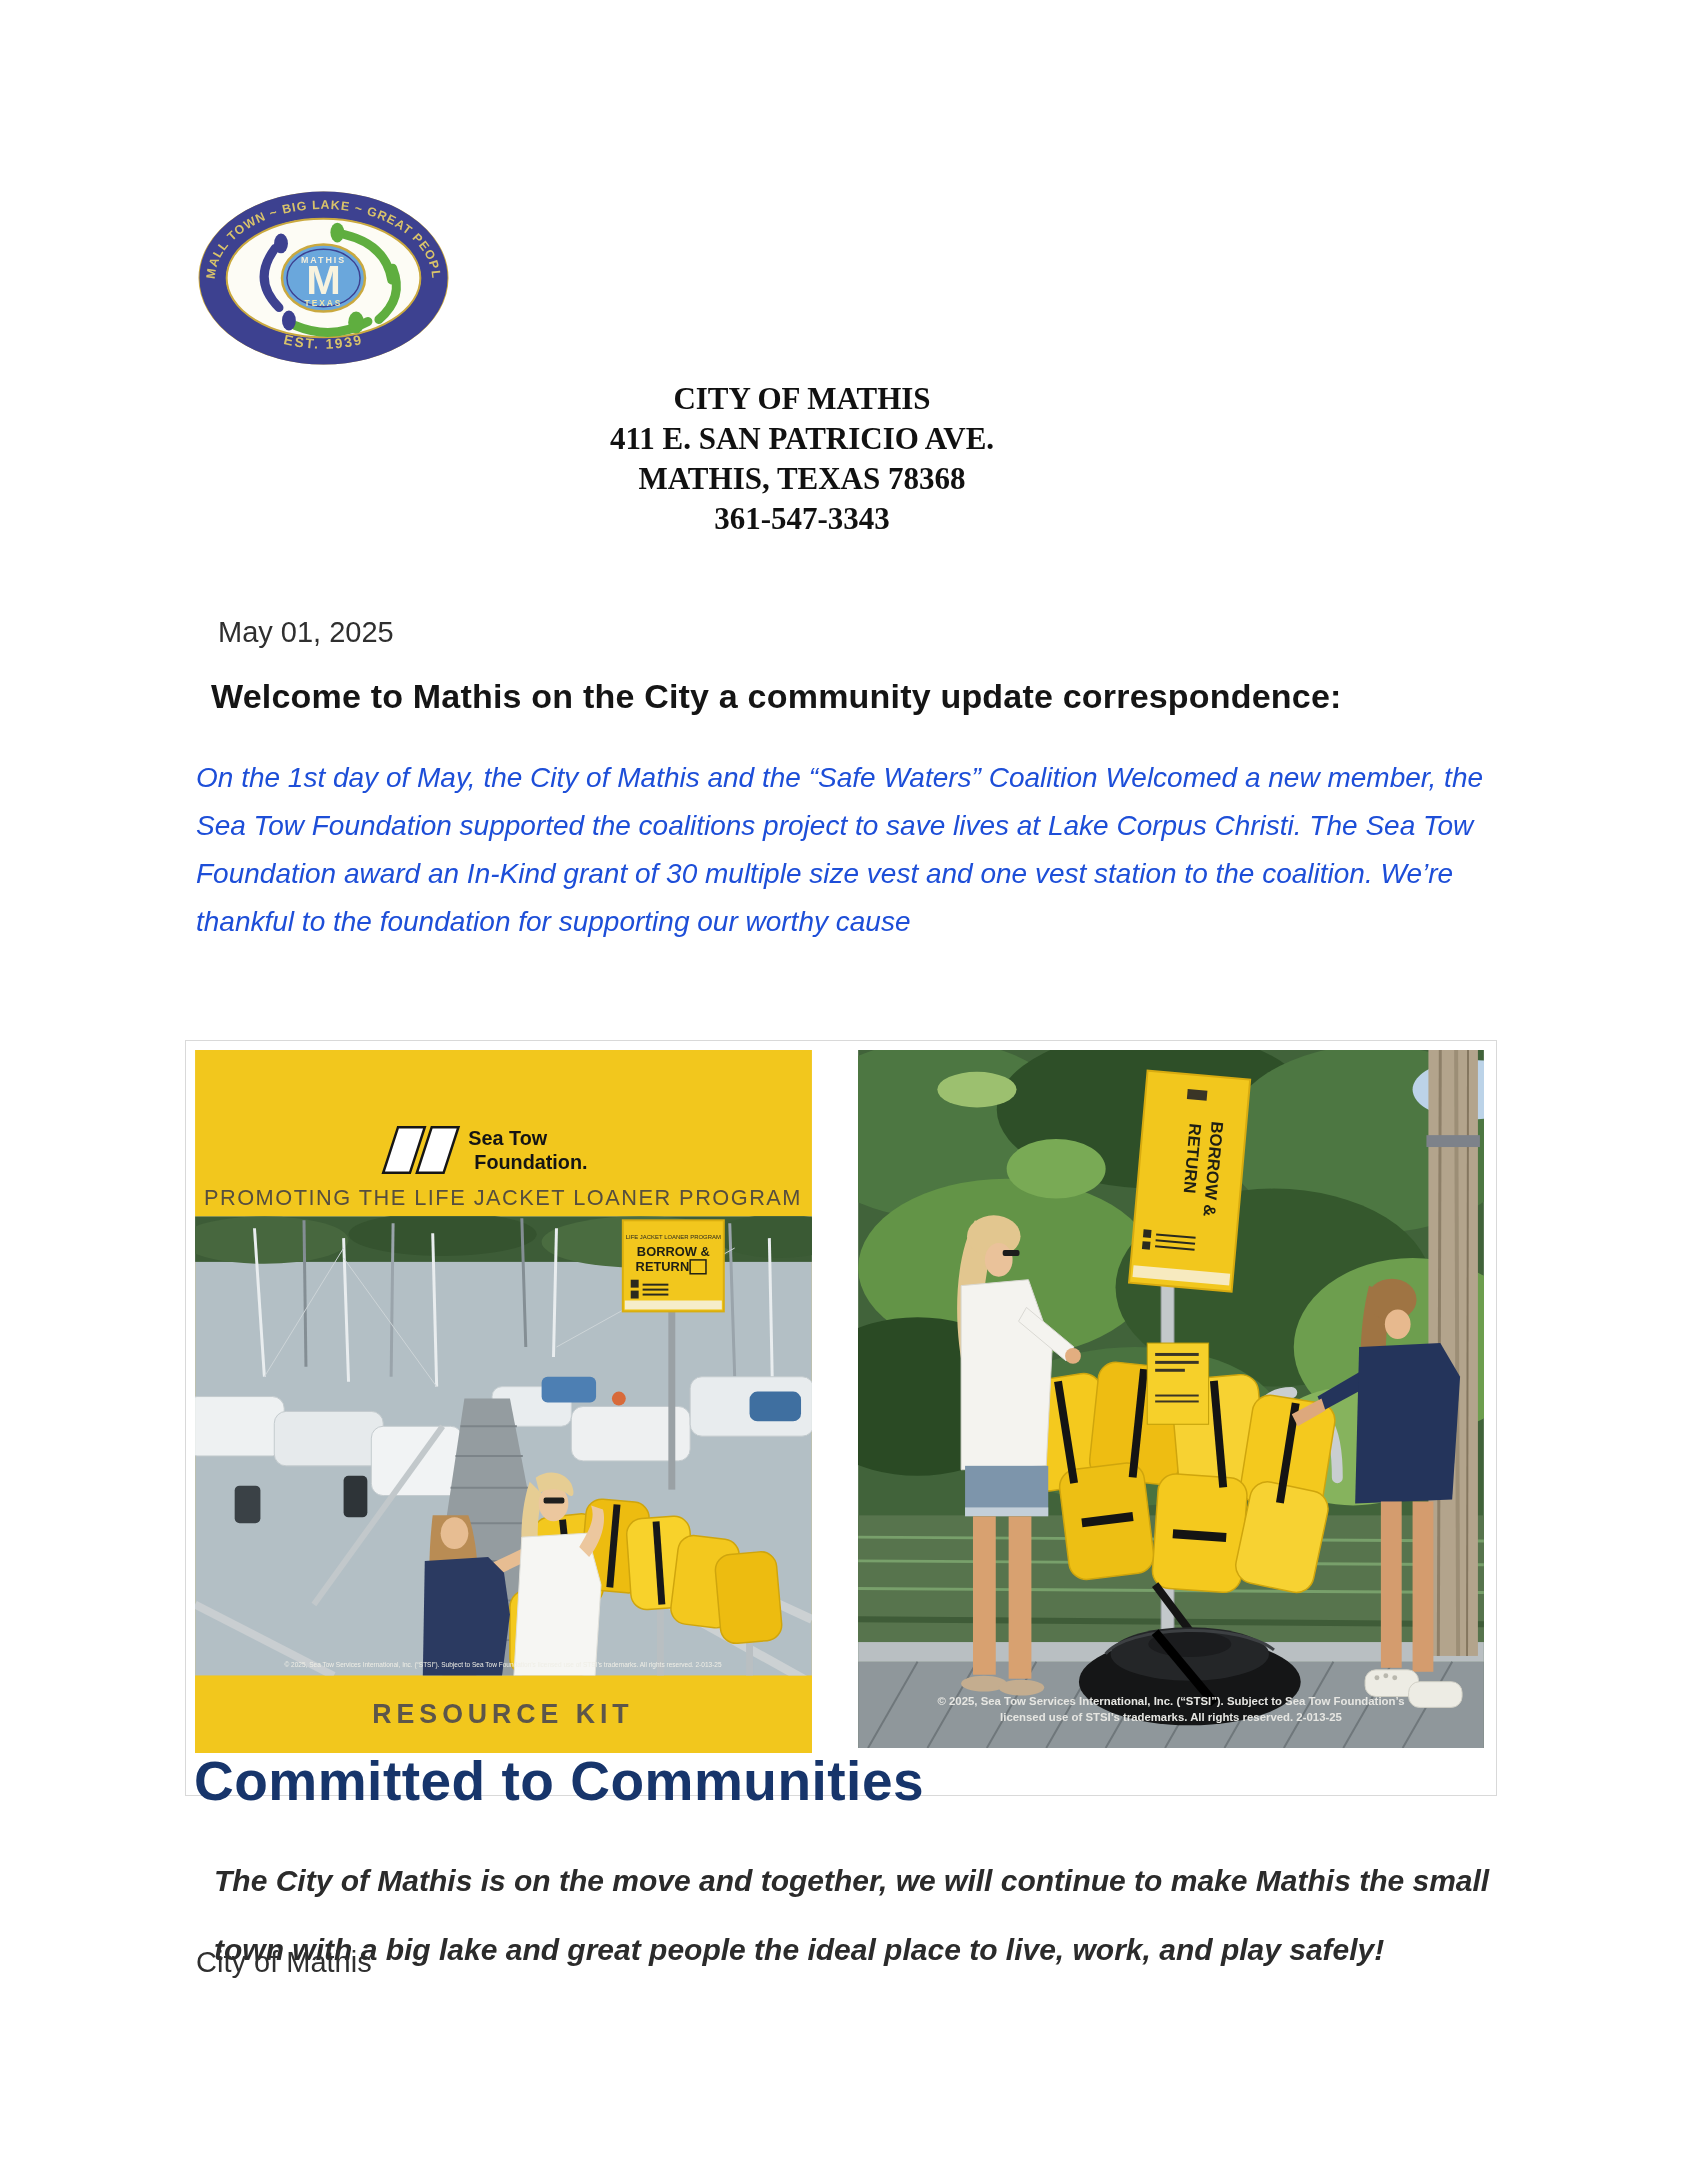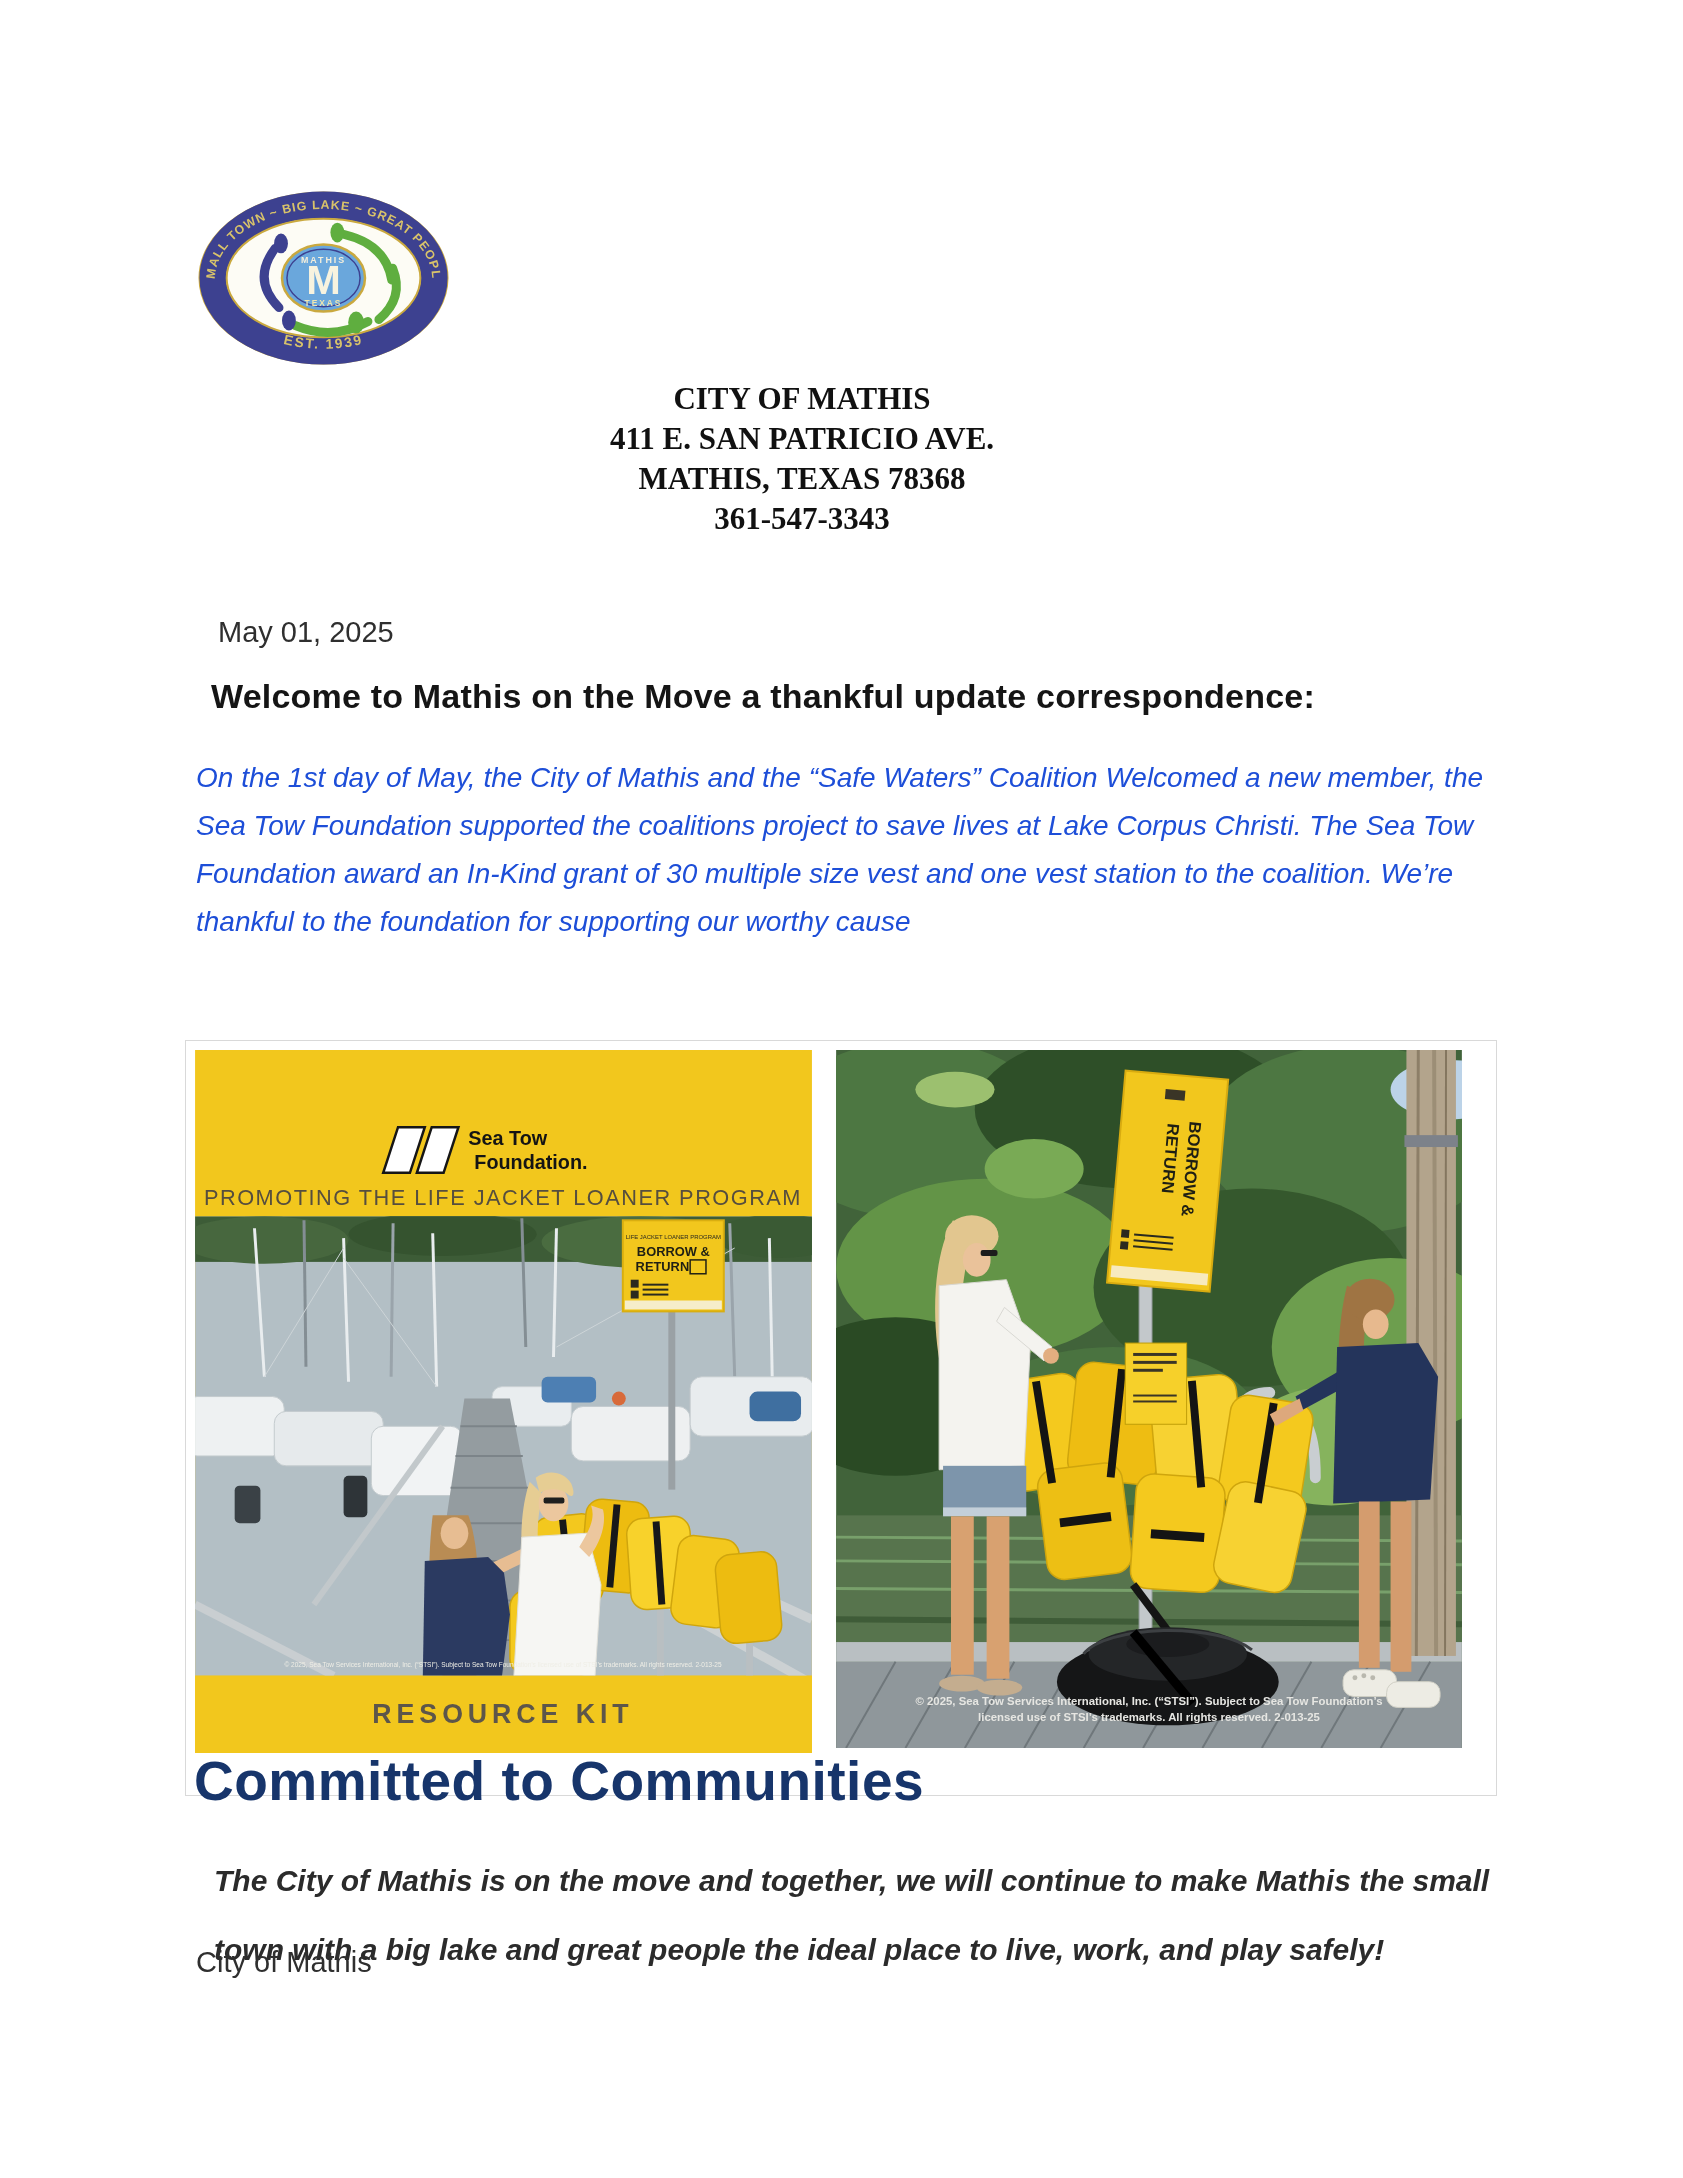--- a/index.html
+++ b/index.html
@@ -20,21 +20,21 @@
     font-size:34px;font-weight:bold;color:#151515;letter-spacing:0.2px;
   }
   .intro{
     position:absolute;left:196px;top:754px;width:1302px;margin:0;
     font-style:italic;font-size:28px;line-height:48px;color:#1d4ed8;
   }
   .media-box{
     position:absolute;left:185px;top:1040px;width:1312px;height:756px;
     border:1px solid #d9d9d9;box-sizing:border-box;background:#fff;
   }
-  .media-row{position:absolute;left:9px;top:9px;display:flex;gap:24px;}
+  .media-row{position:absolute;left:9px;top:9px;display:flex;gap:46px;}
   .poster-img,.station-img{display:block;}
   .section-heading{
     position:absolute;left:8px;top:708px;margin:0;
     font-size:55px;font-weight:bold;letter-spacing:0.5px;color:#17356B;
   }
   .closing{
     position:absolute;left:196px;top:1828px;width:1307px;margin:18px;
     font-weight:bold;font-style:italic;font-size:30px;line-height:69px;color:#2b2b2b;
   }
   .signoff{position:absolute;left:196px;top:1946px;margin:0;font-size:29px;color:#2f2f2f;}
@@ -81,21 +81,21 @@
 
   <div class="letterhead">
     <div>CITY OF MATHIS</div>
     <div>411 E. SAN PATRICIO AVE.</div>
     <div>MATHIS, TEXAS 78368</div>
     <div>361-547-3343</div>
   </div>
 
   <p class="date">May 01, 2025</p>
 
-  <h1 class="headline">Welcome to Mathis on the Move a thankful update correspondence:</h1>
+  <h1 class="headline">Welcome to Mathis on the City a community update correspondence:</h1>
 
   <p class="intro">On the 1st day of May, the City of Mathis and the “Safe Waters” Coalition Welcomed a new member, the Sea Tow Foundation supported the coalitions project to save lives at Lake Corpus Christi. The Sea Tow Foundation award an In-Kind grant of 30 multiple size vest and one vest station to the coalition. We’re thankful to the foundation for supporting our worthy cause</p>
 
   <div class="media-box">
     <div class="media-row">
 
       <svg class="poster-img" width="617" height="703" viewBox="0 0 623 710">
         <defs>
             <clipPath id="pclip">
               <rect x="0" y="168" width="623" height="464"></rect>

